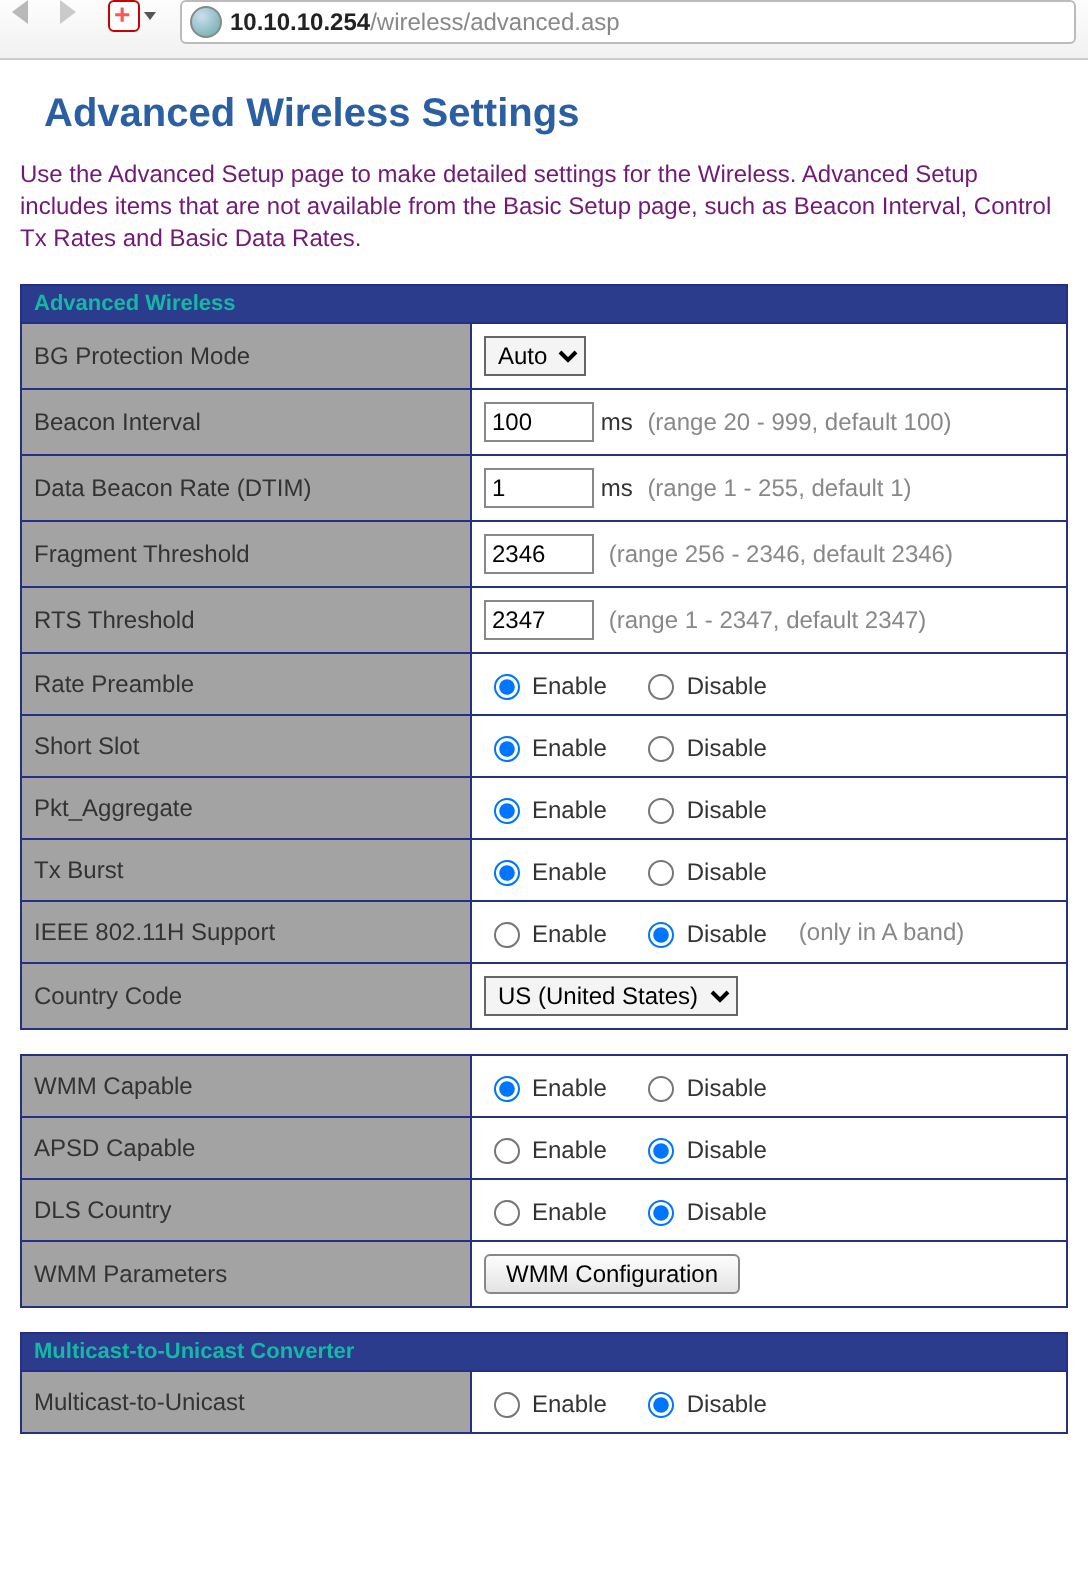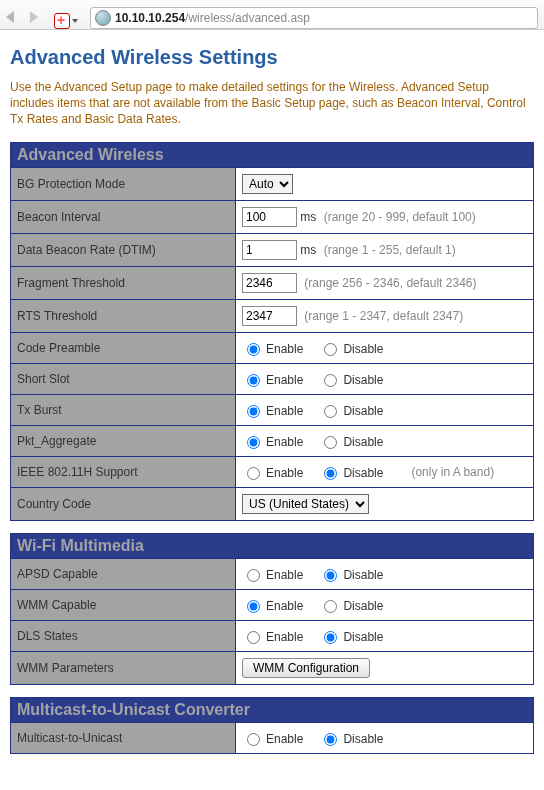--- a/index.html
+++ b/index.html
@@ -9,21 +9,21 @@
     font-size: 12px;
     background: #fff;
     color: #333;
     width: 544px;
   }
   .toolbar {
     background: linear-gradient(#fdfdfd, #f1f1f1);
     height: 30px;
     border-bottom: 1px solid #ccc;
     display: flex;
-    align-items: flex-end;
+    align-items: flex-start;
     padding: 0 6px;
     gap: 6px;
   }
   .toolbar .nav-btn {
     width: 18px; height: 18px;
     opacity: .5;
   }
   .nav-icon-back, .nav-icon-fwd {
     display:inline-block;width:0;height:0;
     border-top:6px solid transparent;border-bottom:6px solid transparent;
@@ -50,43 +50,43 @@
   }
   .url-text{font-size:12px;color:#555;}
   .url-text .host{font-weight:bold;color:#222;}
   .url-text .path{color:#888;}
 
   .content { padding: 10px 10px 0 10px; }
   h1.page-title {
     color:#2b5fa4;
     font-size:20px;
     font-weight:bold;
-    margin:6px 0 10px 0;
+    margin:6px 0 10px 12px;
     font-family: Arial, sans-serif;
   }
   p.intro {
-    font-size:12px;color:#a16207;margin:0 0 14px 0; line-height:1.35;
+    font-size:12px;color:#701a75;margin:0 0 14px 0; line-height:1.35;
   }
 
   table.panel {
     width:100%;
     border-collapse:collapse;
     border:1px solid #252f86;
     margin-bottom:12px;
   }
   table.panel > tbody > tr > td,
   table.panel > tbody > tr > th {
     border:1px solid #252f86;
   }
   .panel-header td {
     background:#2c3c8c;
-    color:#a3a3a3;
+    color:#14b8a6;
     font-weight:bold;
     padding:3px 6px;
-    font-size:16px;
+    font-size:11px;
   }
   td.lbl {
     background:#a3a3a3;
     width:225px;
     padding:8px 6px;
     vertical-align:middle;
   }
   td.val {
     background:#fff;
     padding:6px;
@@ -185,21 +185,21 @@
     <tr>
       <td class="lbl">RTS Threshold</td>
       <td class="val">
         <input type="text" class="w60" value="2347" style="">
         <span class="hint">(range 1 - 2347, default 2347)</span>
       </td>
     </tr>
 
 
     <tr>
-      <td class="lbl">Code Preamble</td>
+      <td class="lbl">Rate Preamble</td>
       <td class="val">
             <div class="radio-pair">
         <label>
                 <input type="radio" name="sp" checked="" style="">
                 <span>Enable</span>
               </label>
         <label>
                 <input type="radio" name="sp" style="">
                 <span>Disable</span>
               </label>
@@ -217,119 +217,116 @@
               </label>
         <label>
                 <input type="radio" name="ss" style="">
                 <span>Disable</span>
               </label>
       </div>
           </td>
     </tr>
 
     <tr>
+      <td class="lbl">Pkt_Aggregate</td>
+      <td class="val">
+            <div class="radio-pair">
+        <label>
+                <input type="radio" name="pa" checked="" style="">
+                <span>Enable</span>
+              </label>
+        <label>
+                <input type="radio" name="pa" style="">
+                <span>Disable</span>
+              </label>
+      </div>
+          </td>
+    </tr>
+
+    <tr>
       <td class="lbl">Tx Burst</td>
       <td class="val">
             <div class="radio-pair">
         <label>
                 <input type="radio" name="tb" checked="" style="">
                 <span>Enable</span>
               </label>
         <label>
                 <input type="radio" name="tb" style="">
                 <span>Disable</span>
               </label>
       </div>
           </td>
     </tr>
 
     <tr>
-      <td class="lbl">Pkt_Aggregate</td>
-      <td class="val">
-            <div class="radio-pair">
-        <label>
-                <input type="radio" name="pa" checked="" style="">
-                <span>Enable</span>
-              </label>
-        <label>
-                <input type="radio" name="pa" style="">
-                <span>Disable</span>
-              </label>
-      </div>
-          </td>
-    </tr>
-
-    <tr>
       <td class="lbl">IEEE 802.11H Support</td>
       <td class="val">
             <div class="radio-pair">
         <label>
                 <input type="radio" name="ie" style="">
                 <span>Enable</span>
               </label>
         <label>
                 <input type="radio" name="ie" checked="" style="">
                 <span>Disable</span>
               </label>
-        <span class="hint" style="margin-left:12px;">(only in A band)</span>
+        <span class="hint" style="margin-left:0;">(only in A band)</span>
       </div>
           </td>
     </tr>
 
     <tr>
       <td class="lbl">Country Code</td>
       <td class="val">
         <select>
           <option>US (United States)</option>
         </select>
       </td>
     </tr>
     </tbody>
   </table>
 
   <table class="panel">
     <tbody>
-    <tr class="panel-header">
-          <td colspan="2">Wi-Fi Multimedia</td>
-        </tr>
+
+    <tr>
+      <td class="lbl">WMM Capable</td>
+      <td class="val">
+            <div class="radio-pair">
+        <label>
+                <input type="radio" name="wm" checked="" style="">
+                <span>Enable</span>
+              </label>
+        <label>
+                <input type="radio" name="wm" style="">
+                <span>Disable</span>
+              </label>
+      </div>
+          </td>
+    </tr>
 
     <tr>
       <td class="lbl">APSD Capable</td>
       <td class="val">
             <div class="radio-pair">
         <label>
                 <input type="radio" name="ap" style="">
                 <span>Enable</span>
               </label>
         <label>
                 <input type="radio" name="ap" checked="" style="">
                 <span>Disable</span>
               </label>
       </div>
           </td>
     </tr>
 
     <tr>
-      <td class="lbl">WMM Capable</td>
-      <td class="val">
-            <div class="radio-pair">
-        <label>
-                <input type="radio" name="wm" checked="" style="">
-                <span>Enable</span>
-              </label>
-        <label>
-                <input type="radio" name="wm" style="">
-                <span>Disable</span>
-              </label>
-      </div>
-          </td>
-    </tr>
-
-    <tr>
-      <td class="lbl">DLS States</td>
+      <td class="lbl">DLS Country</td>
       <td class="val">
             <div class="radio-pair">
         <label>
                 <input type="radio" name="dl" style="">
                 <span>Enable</span>
               </label>
         <label>
                 <input type="radio" name="dl" checked="" style="">
                 <span>Disable</span>
               </label>

